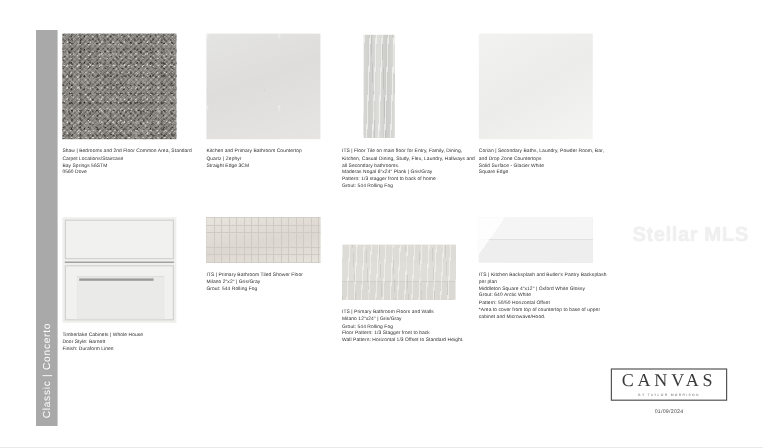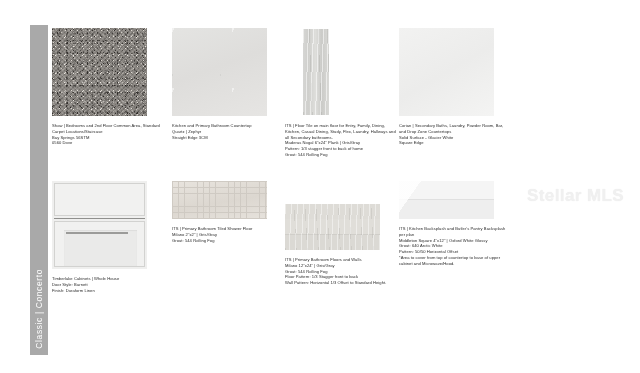--- a/index.html
+++ b/index.html
@@ -298,15 +298,22 @@
 
     <div class="cell" style="left:391px; top:173px;">
       <div class="swatch tex-subway" style="width:95px; height:38px;"></div>
       <div class="caption" style="margin-top:7px;">ITS | Kitchen Backsplash and Butler's Pantry Backsplash per plan
 Middleton Square 4"x12" | Oxford White Glossy
 Grout: 640 Arctic White
 Pattern: 50/50 Horizontal Offset
 *Area to cover from top of countertop to base of upper cabinet and Microwave/Hood.</div>
     </div>
 
+    <div id="logo-block">
+      <div id="logo-box">
+        <div id="logo-word">CANVAS</div>
+        <div id="logo-sub">BY TAYLOR MORRISON</div>
+      </div>
+      <div id="logo-date">01/09/2024</div>
+    </div>
 
   </div>
 </div>
 
 </body></html>

